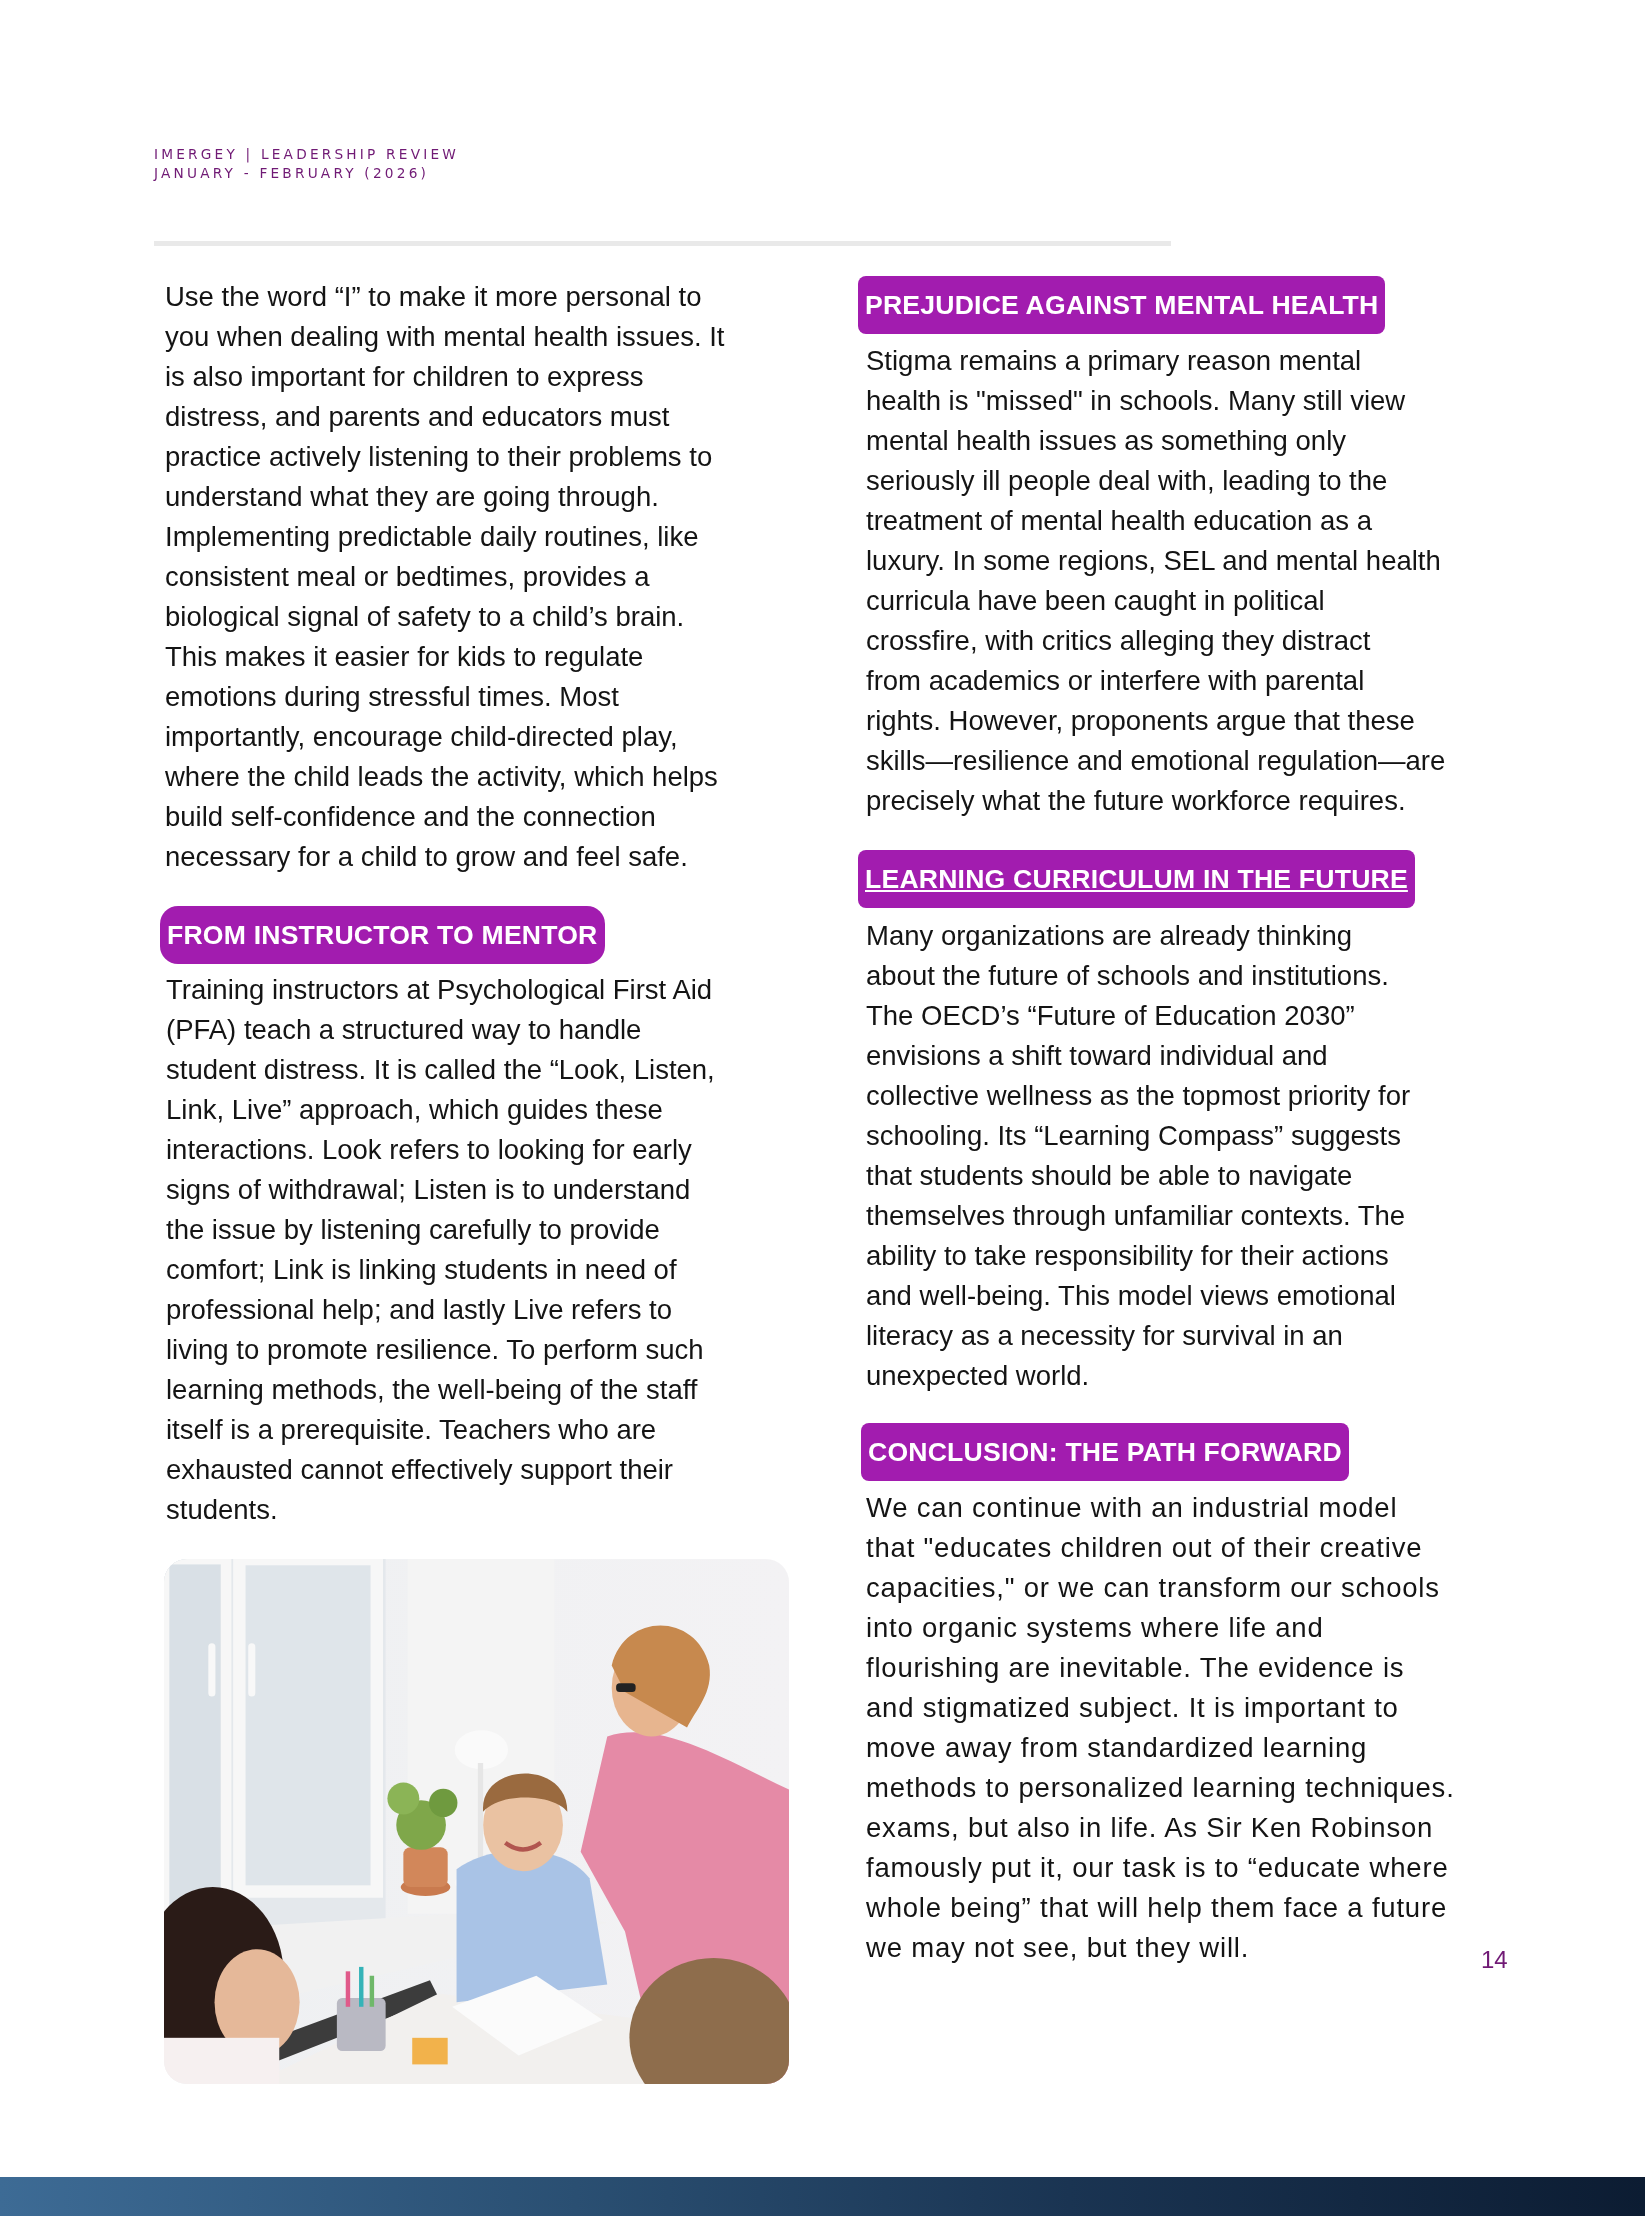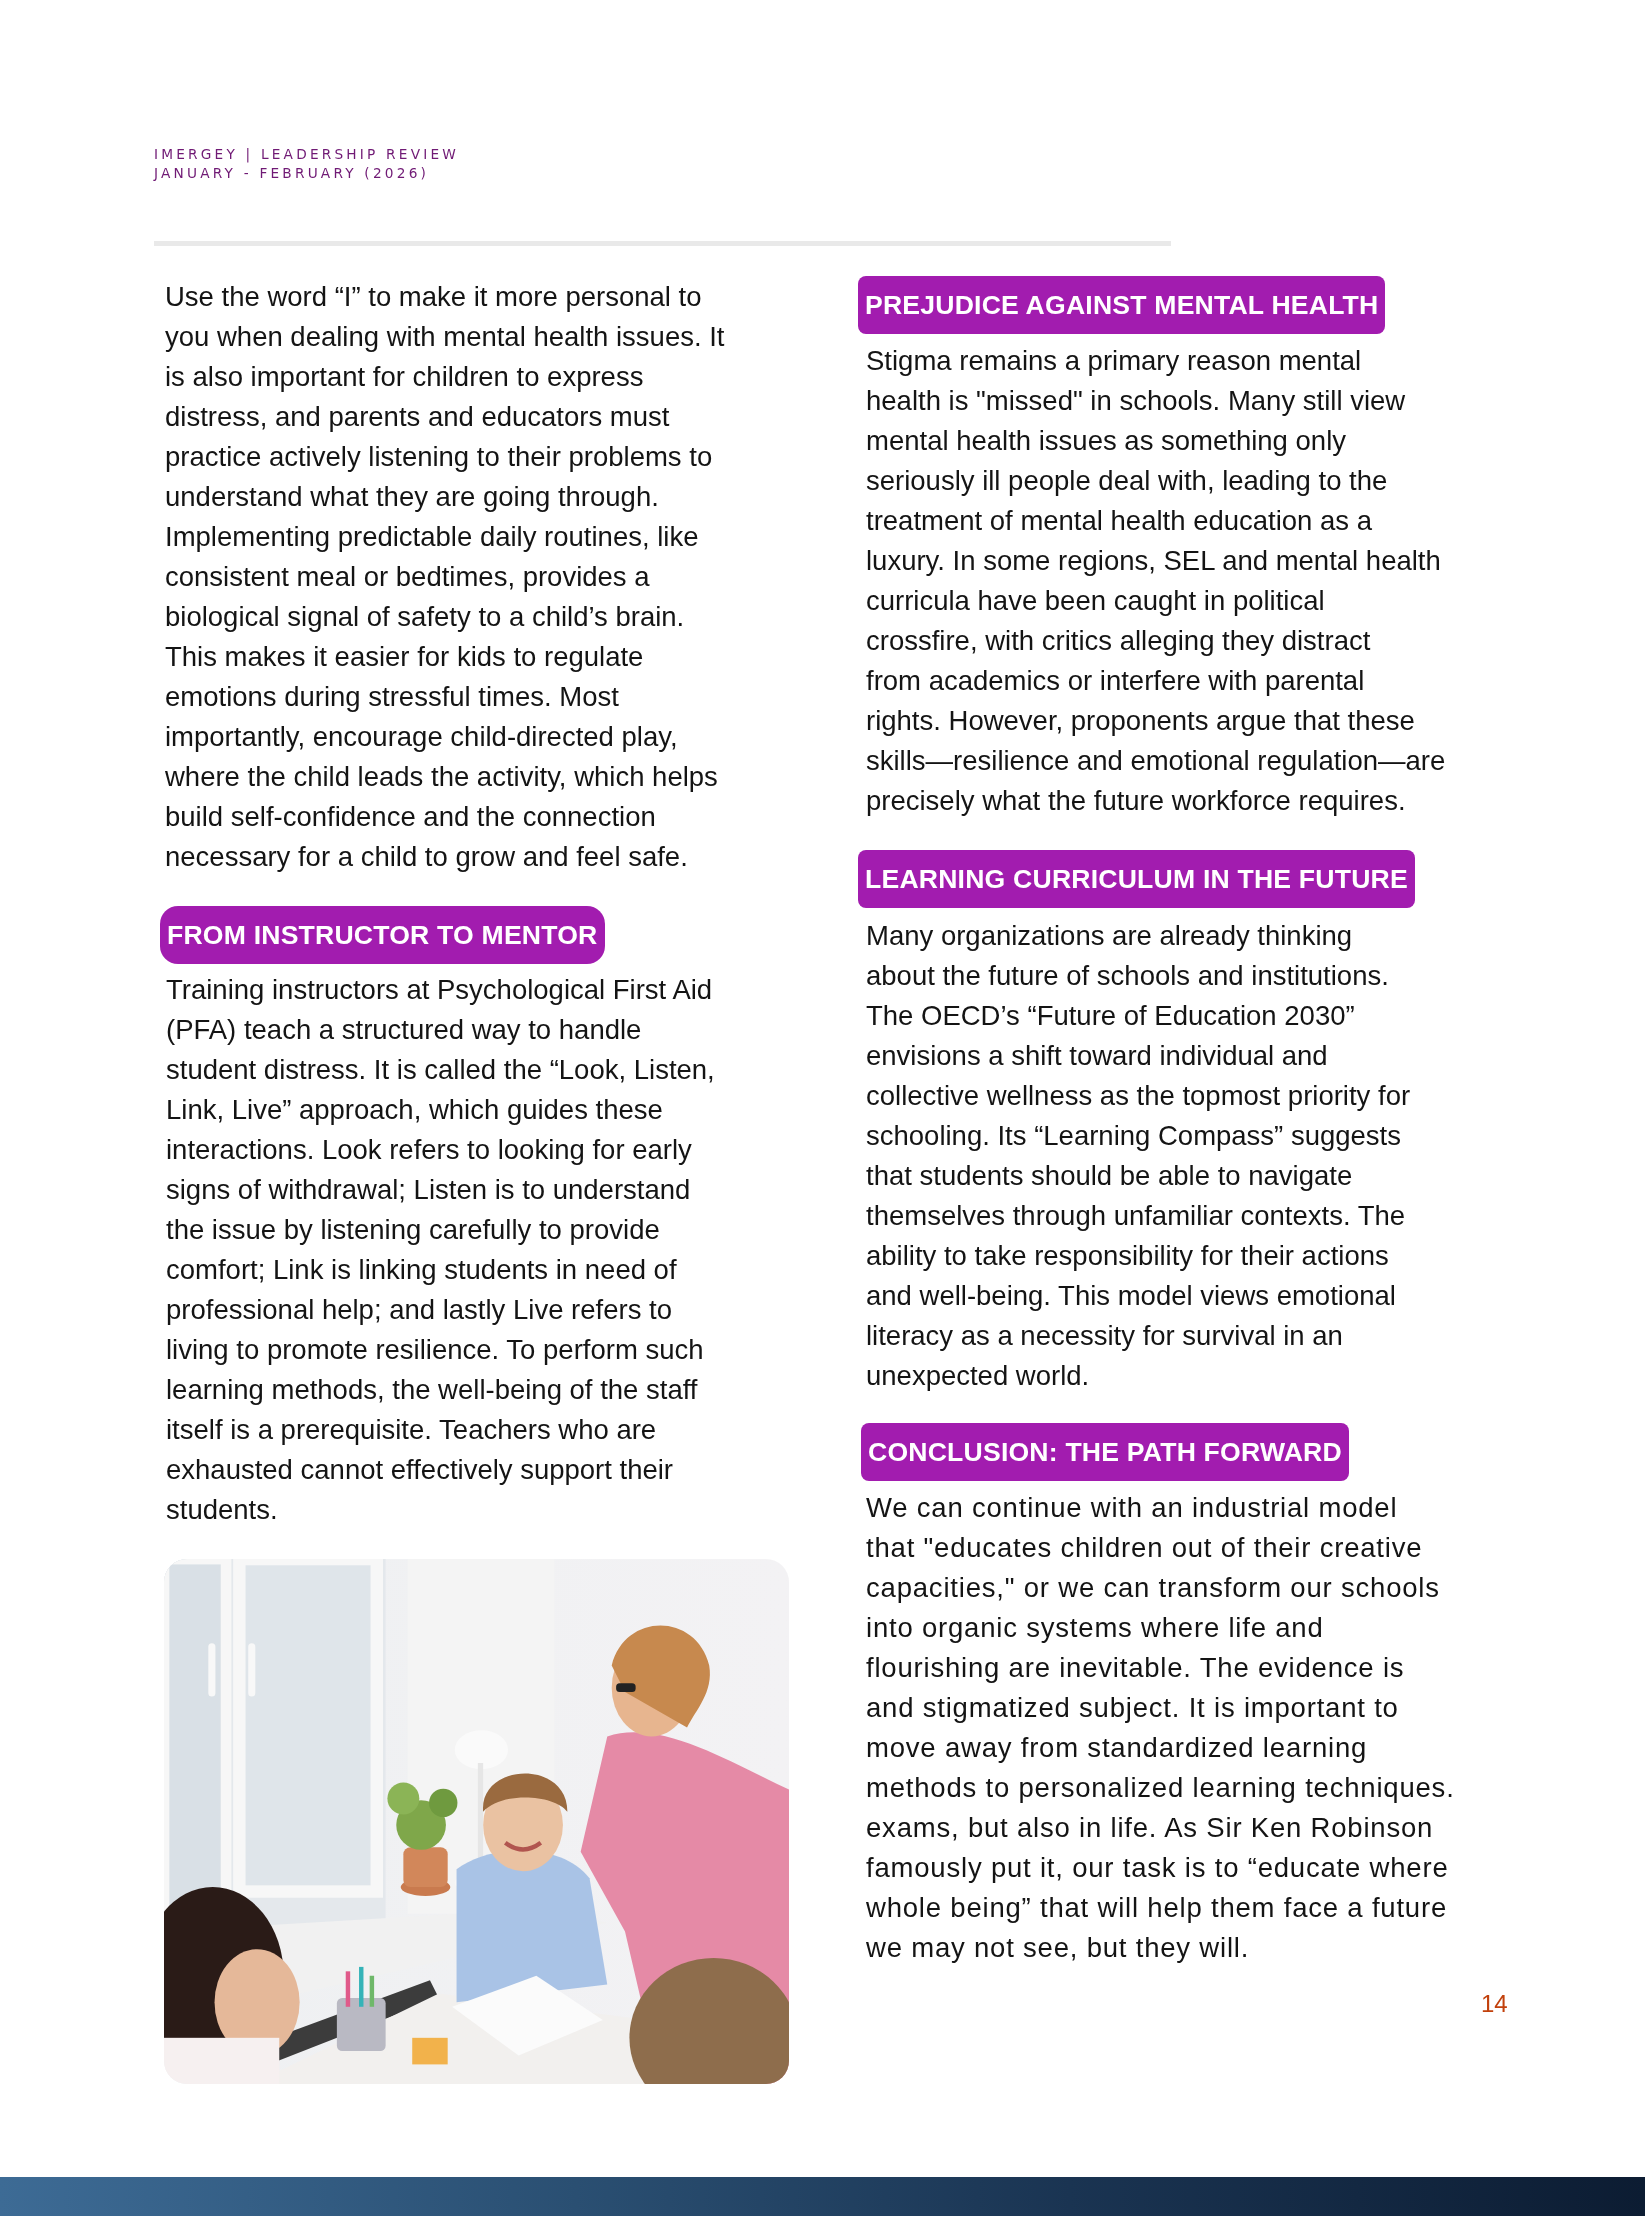--- a/index.html
+++ b/index.html
@@ -9,21 +9,21 @@
               font-size:13.7px; letter-spacing:3.2px; color:#701a75; line-height:18.6px; font-weight:500; }
   .divider { position:absolute; left:154px; top:241px; width:1017px; height:5.3px; background:#e9e9e9; }
   .para { position:absolute; font-size:27.5px; line-height:40px; color:#141414; white-space:nowrap; }
   .para .line { display:block; }
   .para.wide { letter-spacing:0.8px; }
   .heading { position:absolute; background:#a21caf; color:#ffffff; font-weight:bold;
              font-size:26.6px; line-height:38px; padding:10px 7px; border-radius:8px; white-space:nowrap;
              letter-spacing:0.2px; }
   .photo { position:absolute; left:164px; top:1559px; width:625px; height:525px; border-radius:23px;
            overflow:hidden; }
-  .pagenum { position:absolute; left:1481px; top:1990px; font-size:24px; color:#c2410c; }
+  .pagenum { position:absolute; left:1481px; top:1946px; font-size:24px; color:#701a75; }
   .footer-bar { position:absolute; left:0; top:2177px; width:1646px; height:40px;
                 background:linear-gradient(90deg, #3d6b95 0%, #2a4f72 35%, #1a3452 65%, #0c1c32 100%); }
 </style>
 </head>
 <body>
 
 <div class="masthead">
   <div>IMERGEY | LEADERSHIP REVIEW</div>
   <div>JANUARY - FEBRUARY (2026)</div>
 </div>
@@ -137,21 +137,21 @@
     <span class="line">treatment of mental health education as a</span>
     <span class="line">luxury. In some regions, SEL and mental health</span>
     <span class="line">curricula have been caught in political</span>
     <span class="line">crossfire, with critics alleging they distract</span>
     <span class="line">from academics or interfere with parental</span>
     <span class="line">rights. However, proponents argue that these</span>
     <span class="line">skills—resilience and emotional regulation—are</span>
     <span class="line">precisely what the future workforce requires.</span>
   </div>
 
-<div class="heading" style="left:858px; top:850px;">LEARNING CURRICULUM IN THE FUTURE</div>
+<div class="heading" style="left:858px; top:850px;text-decoration:underline;">LEARNING CURRICULUM IN THE FUTURE</div>
 <div class="para" style="left:866px; top:916px;">
     <span class="line">Many organizations are already thinking</span>
     <span class="line">about the future of schools and institutions.</span>
     <span class="line">The OECD’s “Future of Education 2030”</span>
     <span class="line">envisions a shift toward individual and</span>
     <span class="line">collective wellness as the topmost priority for</span>
     <span class="line">schooling. Its “Learning Compass” suggests</span>
     <span class="line">that students should be able to navigate</span>
     <span class="line">themselves through unfamiliar contexts. The</span>
     <span class="line">ability to take responsibility for their actions</span>

